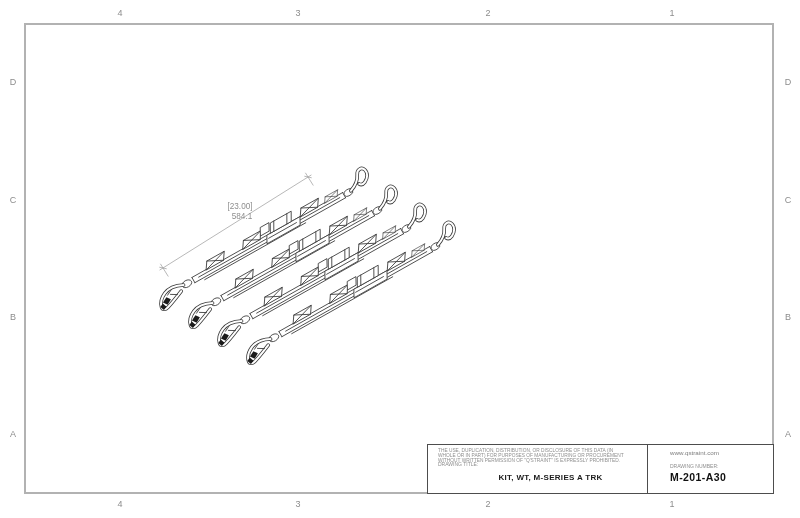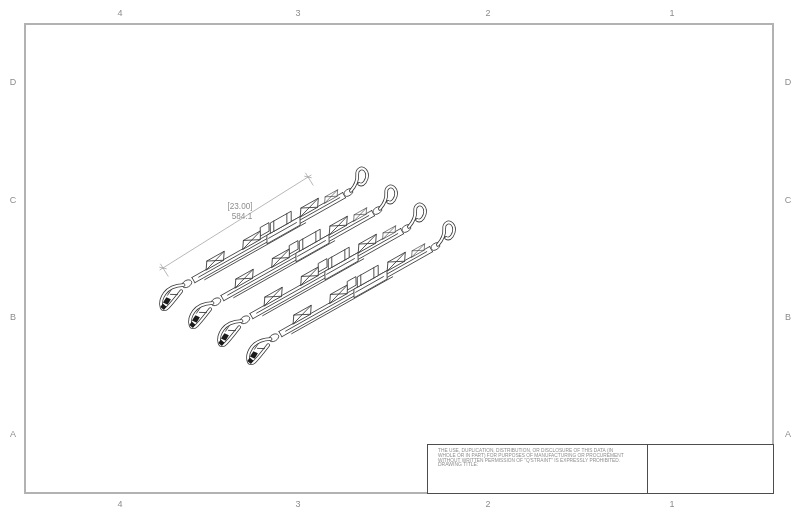--- a/index.html
+++ b/index.html
@@ -138,15 +138,21 @@
 </svg>
 
 <div class="title-block">
   <div class="tb-left">
     <div class="legal">
       <span>THE USE, DUPLICATION, DISTRIBUTION, OR DISCLOSURE OF THIS DATA (IN</span>
       <span>WHOLE OR IN PART) FOR PURPOSES OF MANUFACTURING OR PROCUREMENT</span>
       <span>WITHOUT WRITTEN PERMISSION OF "Q'STRAINT" IS EXPRESSLY PROHIBITED.</span>
     </div>
     <div class="dt-label">DRAWING TITLE:</div>
+    <div class="dt-title">KIT, WT,  M-SERIES A TRK</div>
   </div>
   <div class="tb-divider"></div>
+  <div class="tb-right">
+    <div class="website">www.qstraint.com</div>
+    <div class="dn-label">DRAWING NUMBER:</div>
+    <div class="dn-value">M-201-A30</div>
+  </div>
 </div>
 
 </body></html>

